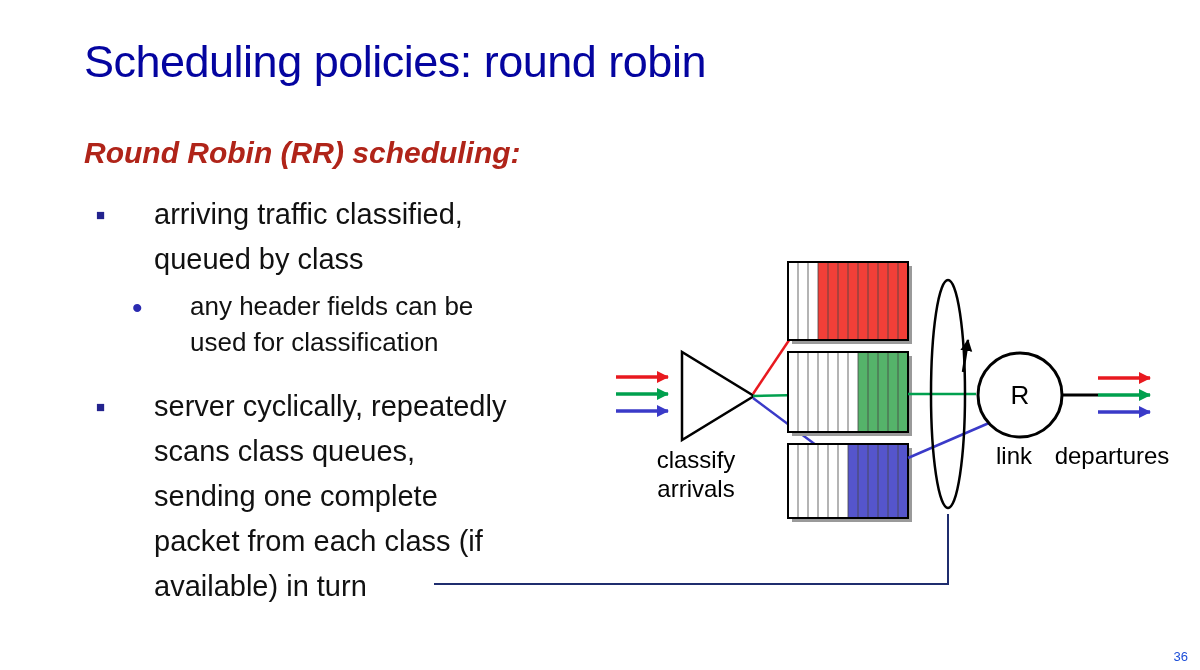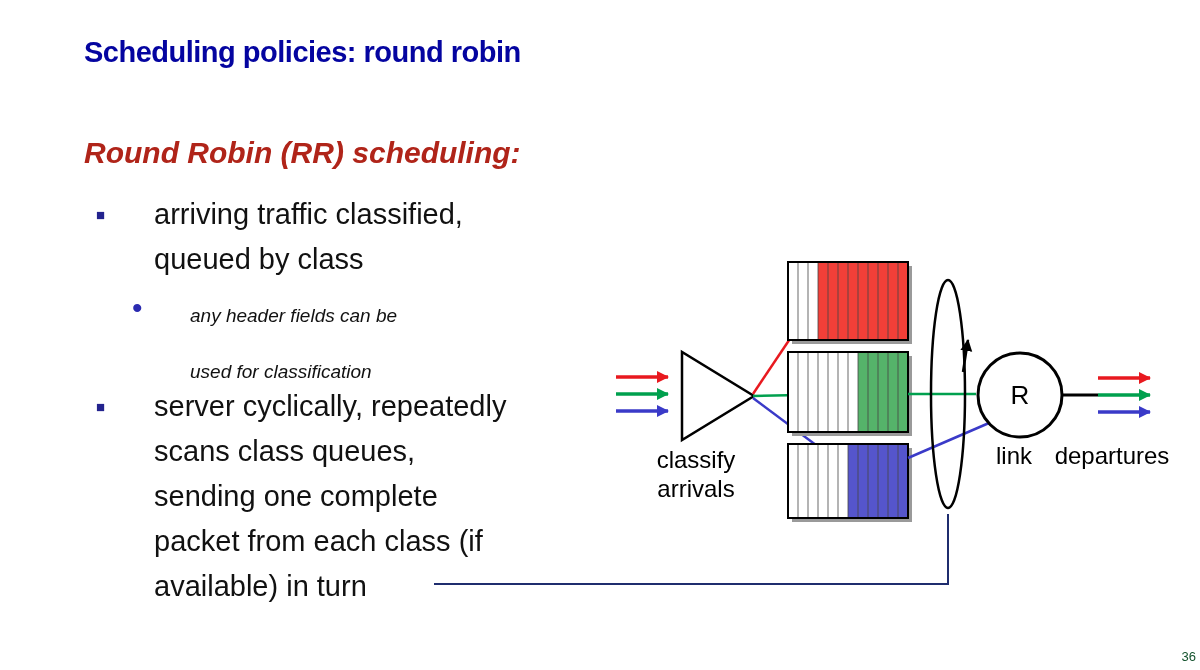--- a/index.html
+++ b/index.html
@@ -2,36 +2,36 @@
 <html><head>
 <meta charset="utf-8">
 <style>
   html,body { margin:0; padding:0; }
   body {
     width:1200px; height:670px; background:#ffffff; position:relative;
     overflow:hidden; font-family:"Liberation Sans", sans-serif;
   }
   .slide { position:absolute; inset:0; }
   .title {
-    position:absolute; left:84px; top:36px; font-size:29px; font-weight:700;
+    position:absolute; left:84px; top:36px; font-size:45px; font-weight:400;
     color:#0404a0; letter-spacing:-0.5px;
   }
   .heading {
     position:absolute; left:84px; top:136px; font-size:30px; font-weight:700;
     font-style:italic; color:#b02419;text-align:center;
   }
   .bullet { position:absolute; display:flex; align-items:flex-start; }
   .b1 { left:96px; top:192px; }
   .b2 { left:96px; top:384px; }
   .sub { left:132px; top:288px; }
   .marker-sq { color:#23238e; font-size:15px; line-height:45px; width:22px; flex:0 0 22px; }
   .marker-dot { color:#2a2ab0; font-size:30px; line-height:40px; width:22px; flex:0 0 22px; }
   .btext { font-size:29px; color:#111; line-height:45px; white-space:pre-line;margin-left:36px; }
-  .sub .btext { font-size:19px; line-height:56px;font-style:italic; }
-  .page-num { position:absolute; right:4px; bottom:6px; font-size:13px; color:#14532d; }
+  .sub .btext { font-size:26px; line-height:36px; }
+  .page-num { position:absolute; right:12px; bottom:6px; font-size:13px; color:#1d4ed8; }
   svg.diagram { position:absolute; left:0; top:0; width:1200px; height:670px; }
   svg text { font-family:"Liberation Sans", sans-serif; fill:#000; }
   .dlabel { font-size:24px; }
   .server-text { font-size:26px; }
 </style>
 </head>
 <body>
 
 <div class="slide">
 

